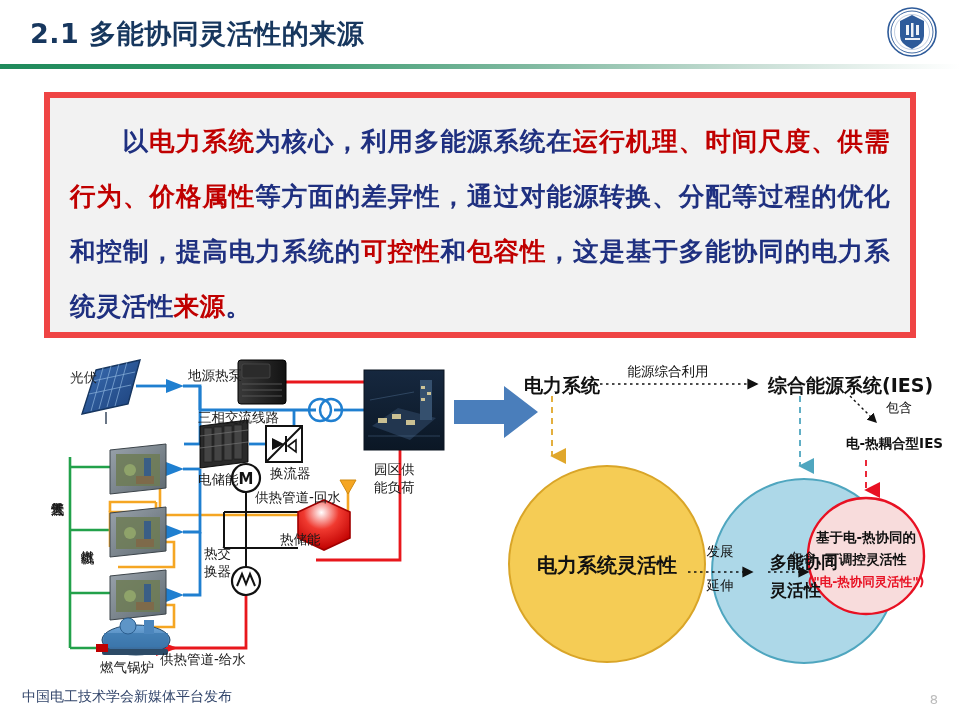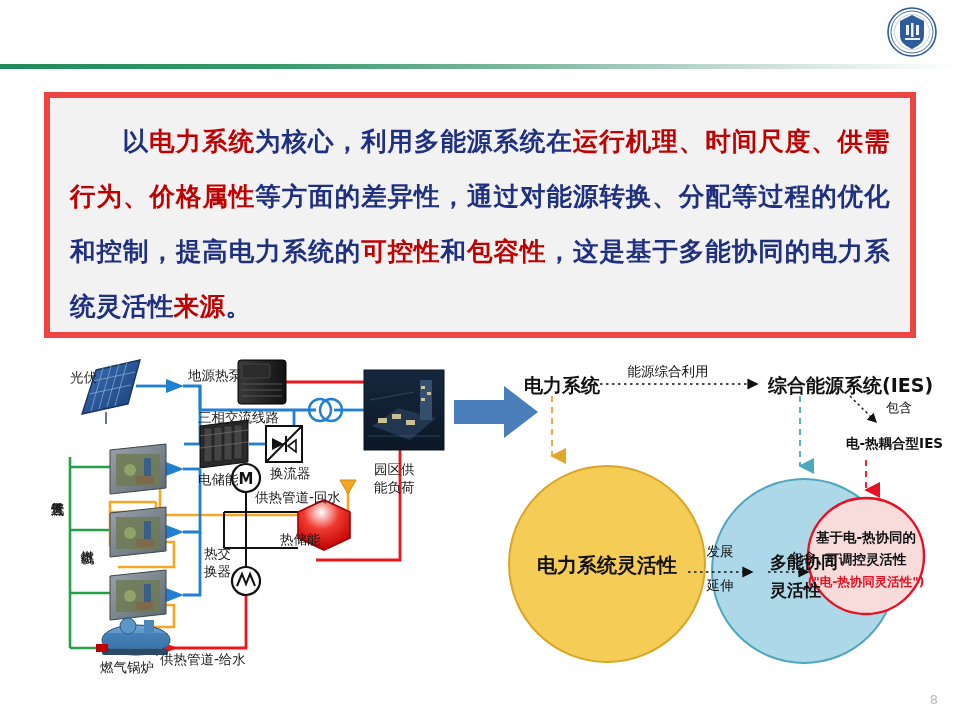--- a/index.html
+++ b/index.html
@@ -94,20 +94,21 @@
   }
 
   
   .dtxt { font-family: "DejaVu Sans", "Liberation Sans", sans-serif; }
 </style>
 </head>
 <body>
 
 <div id="slide">
 
+  <div class="slide-title">2.1 多能协同灵活性的来源</div>
 
   <div class="divider"></div>
 
   <div class="logo">
     <svg width="52" height="52" viewBox="0 0 52 52">
       <circle cx="26" cy="26" r="24" fill="#ffffff" stroke="#2E5B9A" stroke-width="1.6"></circle>
       <circle cx="26" cy="26" r="21" fill="none" stroke="#2E5B9A" stroke-width="0.9"></circle>
       <path d="M26 9 L38 15 L38 30 Q38 38 26 43 Q14 38 14 30 L14 15 Z" fill="#2E5B9A"></path>
       <path d="M20 19 h3 v10 h-3 z M25 17 h2.5 v14 h-2.5 z M30 19 h3 v10 h-3 z" fill="#ffffff" opacity="0.92"></path>
       <rect x="19" y="32" width="15" height="2" fill="#ffffff" opacity="0.9"></rect>
@@ -402,15 +403,16 @@
       <text x="318" y="240" font-size="17" font-weight="bold" fill="#111111" class="dtxt">灵活性</text>
 
       <text x="338" y="206" font-size="13" fill="#111111" class="dtxt">包含</text>
 
       <text x="414" y="186" font-size="13.5" font-weight="bold" fill="#111111" class="dtxt" text-anchor="middle">基于电-热协同的</text>
       <text x="414" y="208" font-size="13.5" font-weight="bold" fill="#111111" class="dtxt" text-anchor="middle">可调控灵活性</text>
       <text x="414" y="230" font-size="12.5" font-weight="bold" fill="#E81123" class="dtxt" text-anchor="middle">("电-热协同灵活性")</text>
     </svg>
   </div>
 
+  <div class="watermark">中国电工技术学会新媒体平台发布</div>
   <div class="page-number">8</div>
 
 </div>
 
 </body></html>

